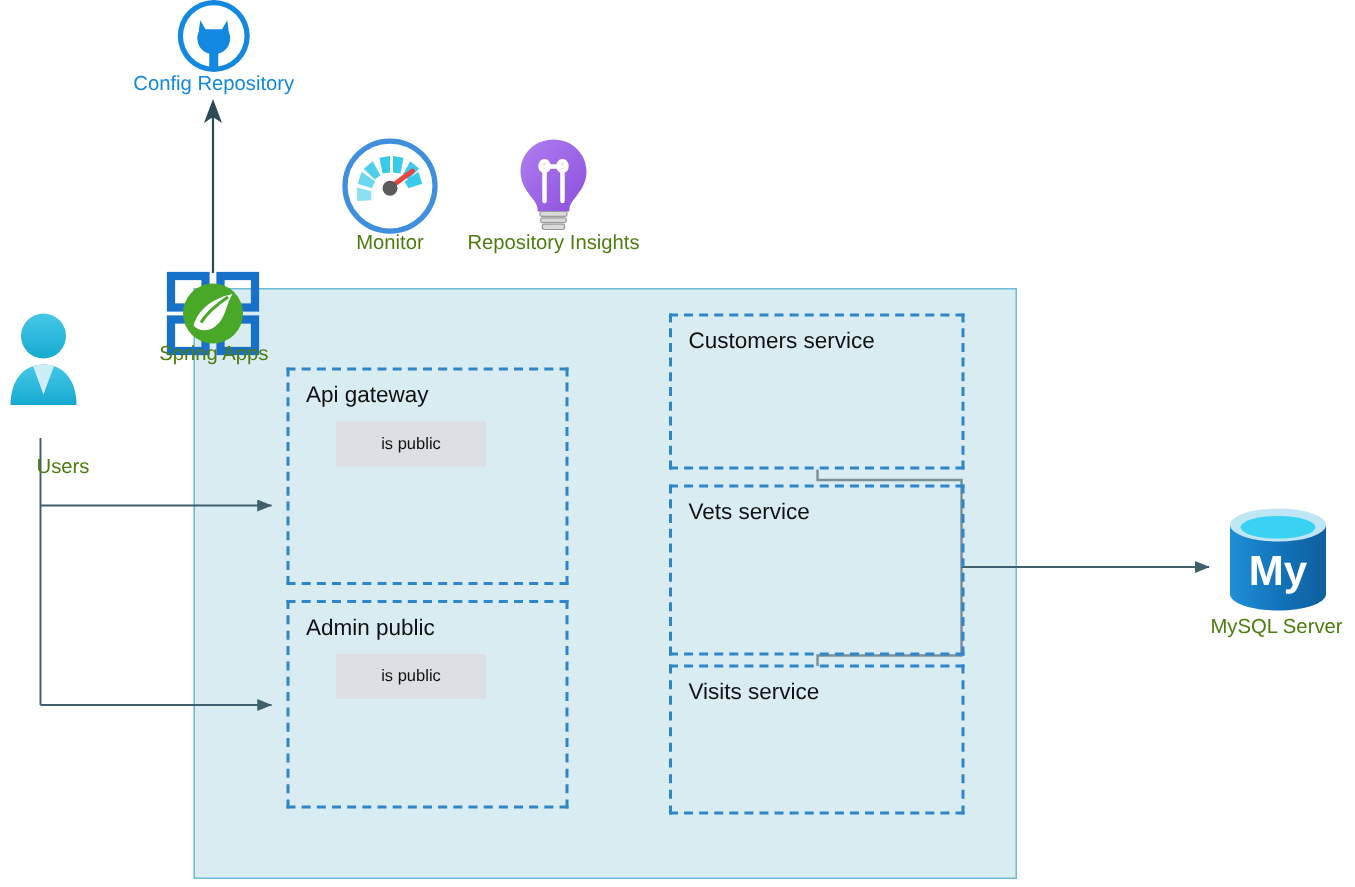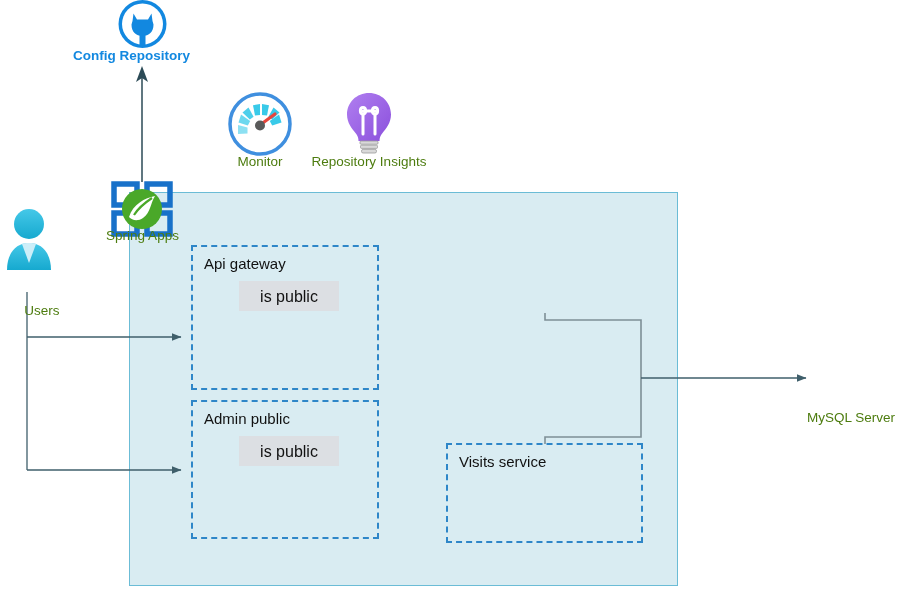--- a/index.html
+++ b/index.html
@@ -60,27 +60,26 @@
     top: 7px;
     font-size: 15px;
     line-height: 19px;
     color: #111111;
     white-space: nowrap;
   }
   .badge {
     position: absolute;
     background: #dcdfe3;
     color: #111111;
-    font-size: 16px;
+    font-size: 11px;
     line-height: 19px;
     display: flex;
     align-items: center;
     justify-content: center;
     box-sizing: border-box;
-    margin-left: 15px;
   }
   
   .icon-box {
     position: absolute;
   }
   .icon-box svg { display: block; }
 </style>
 </head>
 <body>
 
@@ -115,38 +114,44 @@
   <div class="svc" style="left:191px; top:245px; width:188px; height:145px;">
     <div class="svc-title">Api gateway</div>
     <div class="badge" style="left:31px; top:34px; width:100px; height:30px;">is public</div>
   </div>
 
   <div class="svc" style="left:191px; top:400px; width:188px; height:139px;">
     <div class="svc-title">Admin public</div>
     <div class="badge" style="left:31px; top:34px; width:100px; height:30px;">is public</div>
   </div>
 
-
+  <div class="svc" style="left:446px; top:209px; width:197px; height:104px;">
+    <div class="svc-title">Customers service</div>
+  </div>
+
+  <div class="svc" style="left:446px; top:323px; width:197px; height:114px;">
+    <div class="svc-title">Vets service</div>
+  </div>
 
   <div class="svc" style="left:446px; top:443px; width:197px; height:100px;">
     <div class="svc-title">Visits service</div>
   </div>
 
   <div class="icon-box" style="left:112px; top:0px;">
     <svg width="61" height="50" viewBox="0 0 61 50">
       <circle cx="30.5" cy="24" r="24" fill="#1288e0"></circle>
       <circle cx="30.5" cy="24" r="20.5" fill="#ffffff"></circle>
       <path d="M21.5,13.5 L25,19.5 L36,19.5 L39.5,13.5 L40.5,21 L41.5,24.5
                C41.5,32 37,36 30.5,36 C24,36 19.5,32 19.5,24.5
                L20.5,21 Z" fill="#1288e0"></path>
       <path d="M27.5,34.5 L33.5,34.5 L33.5,44 C33.5,46 32,47 30.5,47
                C29,47 27.5,46 27.5,44 Z" fill="#1288e0"></path>
     </svg>
   </div>
-  <div class="node-label label-link" style="left:51px; top:48px; width:161px;font-weight:bold;">Config Repository</div>
+  <div class="node-label label-link" style="left:62px; top:48px; width:161px;">Config Repository</div>
 
   <div class="icon-box" style="left:228px; top:92px;">
     <svg width="64" height="64" viewBox="0 0 64 64">
       <circle cx="32" cy="32" r="30" fill="#ffffff" stroke="#3f8fdf" stroke-width="3.5"></circle>
       <g fill="#2ec7e8">
         <path d="M32,12 L32,23 L27,23.6 L25,13.2 Z" opacity="0.95"></path>
         <path d="M34,12 L34,23 L39,23.6 L41,13.2 Z" opacity="0.95"></path>
         <path d="M20.5,15.5 L25.6,24.8 L21.8,27.6 L14.5,20.5 Z" opacity="0.85"></path>
         <path d="M45.5,15.5 L40.4,24.8 L44.2,27.6 L51.5,20.5 Z" opacity="0.95"></path>
         <path d="M13,22.5 L22.2,29 L19.8,33.5 L10.5,30.5 Z" opacity="0.7"></path>
@@ -209,15 +214,30 @@
           <stop offset="100%" stop-color="#16a9cf"></stop>
         </linearGradient>
       </defs>
       <circle cx="26" cy="17" r="15" fill="url(#userGrad)"></circle>
       <path d="M4,63 C4,46 13,36 26,36 C39,36 48,46 48,63 Z" fill="url(#userGrad)"></path>
       <path d="M19,37 L26,56 L33,37 C31,35.8 21,35.8 19,37 Z" fill="#cdeef8"></path>
     </svg>
   </div>
   <div class="node-label" style="left:13px; top:271px; width:58px;margin-top:32px;">Users</div>
 
+  <div class="icon-box" style="left:818px; top:338px;">
+    <svg width="68" height="72" viewBox="0 0 68 72">
+      <defs>
+        <linearGradient id="dbGrad" x1="0" y1="0" x2="1" y2="0">
+          <stop offset="0%" stop-color="#1f8fd6"></stop>
+          <stop offset="55%" stop-color="#1272b8"></stop>
+          <stop offset="100%" stop-color="#0f5f9e"></stop>
+        </linearGradient>
+      </defs>
+      <path d="M2,12 L2,58 C2,64 16,69 34,69 C52,69 66,64 66,58 L66,12 Z" fill="url(#dbGrad)"></path>
+      <ellipse cx="34" cy="12" rx="32" ry="11" fill="#bfe6f5"></ellipse>
+      <ellipse cx="34" cy="13.5" rx="25" ry="7.5" fill="#39d2f2"></ellipse>
+      <text x="34" y="52" text-anchor="middle" font-family="Liberation Sans, sans-serif" font-size="28" font-weight="bold" fill="#ffffff">My</text>
+    </svg>
+  </div>
   <div class="node-label" style="left:792px; top:410px; width:118px;">MySQL Server</div>
 
 </div>
 
 </body></html>

